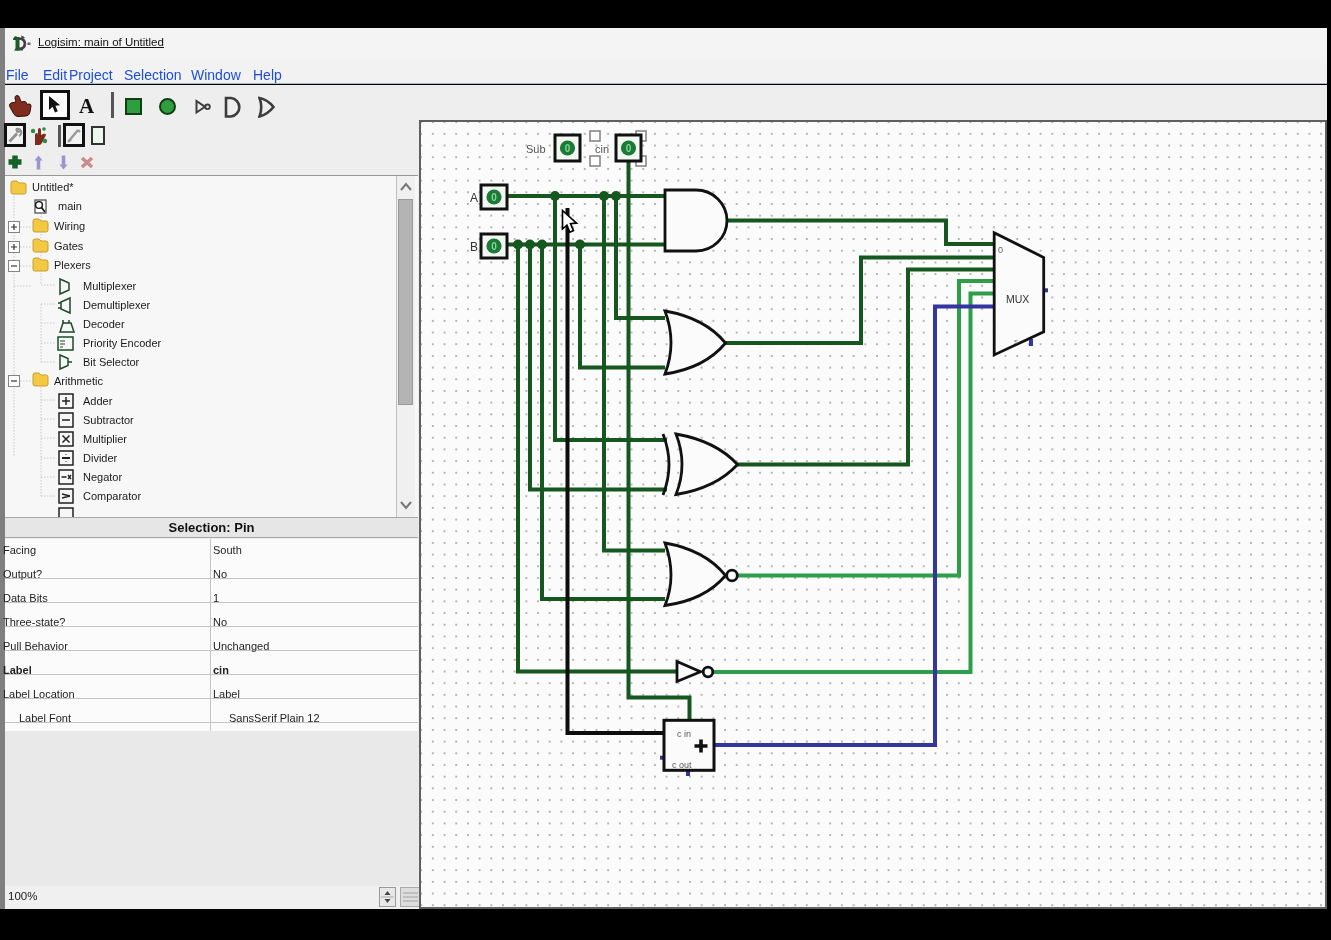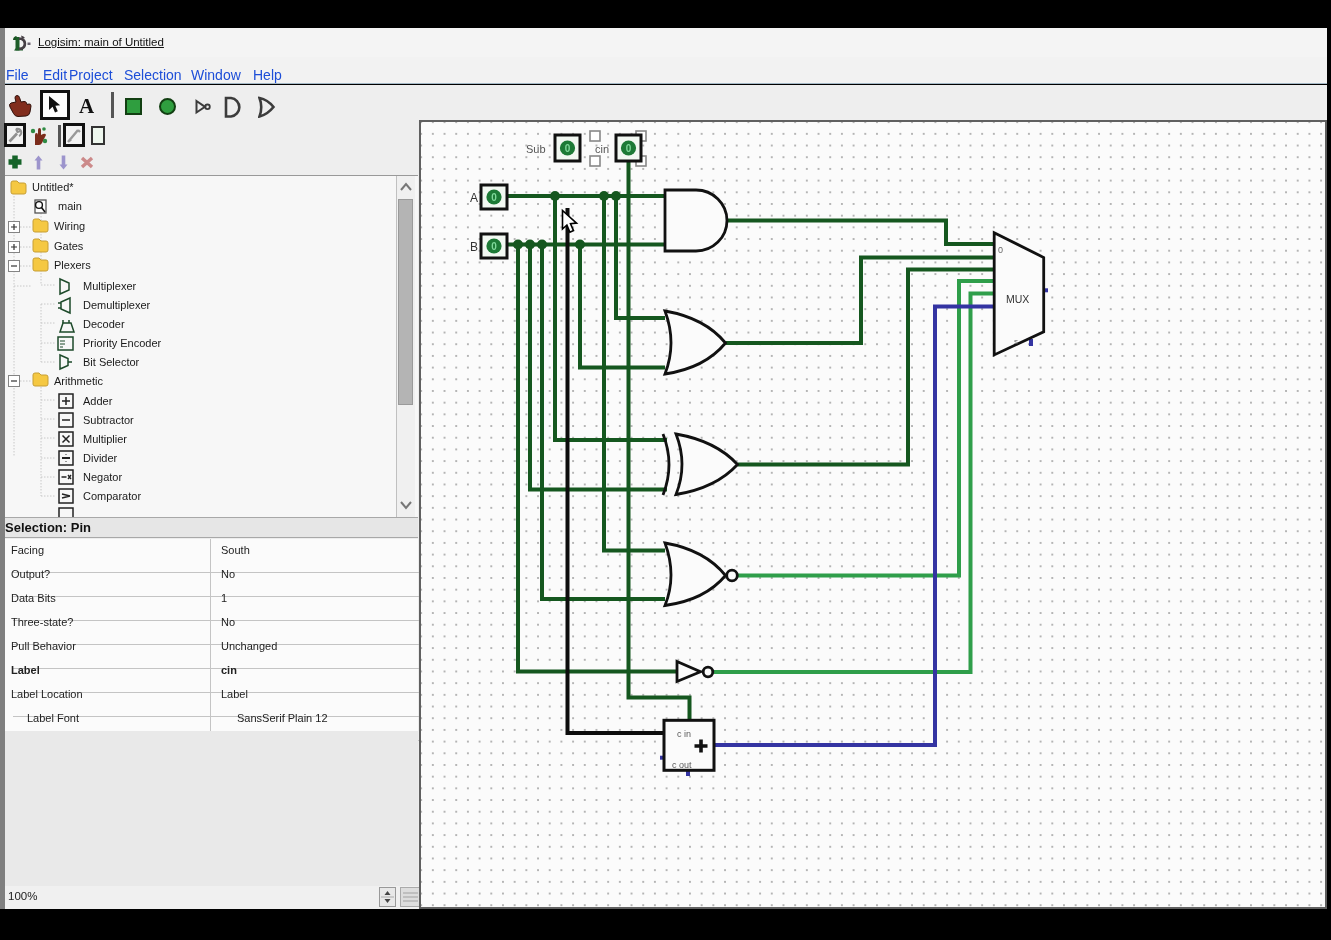--- a/index.html
+++ b/index.html
@@ -14,23 +14,23 @@
   .menuitem{position:absolute;top:10px;font-size:14px;color:#1d4ed8;}
   #toolbar{left:5px;top:85px;width:1322px;height:35px;background:#eeeeee;}
   #row2{left:5px;top:120px;width:413px;height:30px;background:#eeeeee;}
   #row3{left:5px;top:150px;width:413px;height:25px;background:#eeeeee;}
   
   #tree{left:5px;top:175px;width:413px;height:342px;background:#f7f7f7;border-top:1px solid #999;overflow:hidden;}
   
   #sbar{left:396px;top:176px;width:19px;height:341px;background:#f0f0f0;border-left:1px solid #c0c0c0;}
   #sthumb{left:398px;top:199px;width:15px;height:206px;background:#b4b4b4;border:1px solid #9a9a9a;}
   
-  #selhead{left:5px;top:517px;width:413px;height:21px;background:#e6e6e6;border-top:1px solid #a8a8a8;border-bottom:1px solid #a8a8a8;text-align:left;font-weight:bold;font-size:13px;color:#111;line-height:20px;}
+  #selhead{left:5px;top:517px;width:413px;height:21px;background:#e6e6e6;border-top:1px solid #a8a8a8;border-bottom:1px solid #a8a8a8;text-align:center;font-weight:bold;font-size:13px;color:#111;line-height:20px;}
   #ptable{left:5px;top:539px;width:413px;height:192px;background:#fbfbfb;}
-  .prow{position:absolute;left:8px;width:413px;height:34px;border-bottom:1px solid #c4c4c4;font-size:11px;color:#222;}
+  .prow{position:absolute;left:0;width:413px;height:40px;border-bottom:1px solid #c4c4c4;font-size:11px;color:#222;}
   .prow .k{position:absolute;left:-2px;top:5px;}
   .prow .v{position:absolute;left:208px;top:5px;}
   .pdiv{position:absolute;left:205px;top:0;width:1px;height:192px;background:#c4c4c4;}
   #belowtable{left:5px;top:731px;width:413px;height:155px;background:#e9e9e9;}
   #zoombar{left:5px;top:886px;width:413px;height:23px;background:#f0f0f0;}
   
   #canvas{left:419px;top:120px;width:908px;height:789px;background:#fbfbfb;border:2px solid #606060;
     background-image:radial-gradient(ellipse 1.3px 1px,#b2b2b2 0,#b2b2b2 60%,rgba(0,0,0,0) 100%);
     background-size:11.7px 11.7px;background-position:6px 6px;}
 </style>

